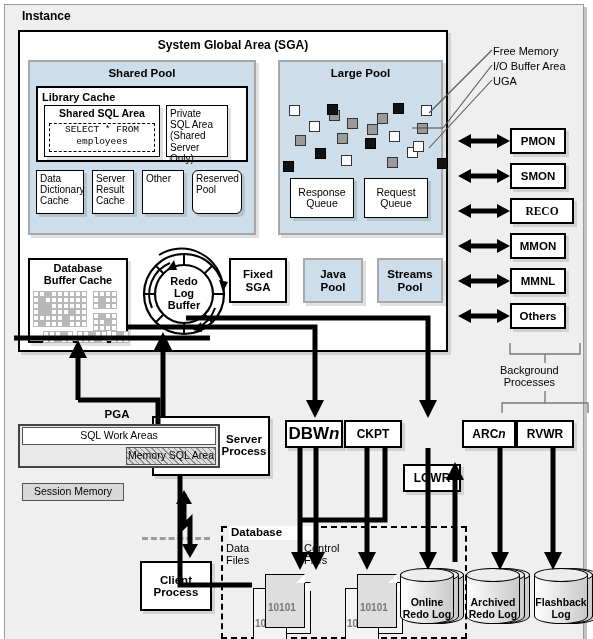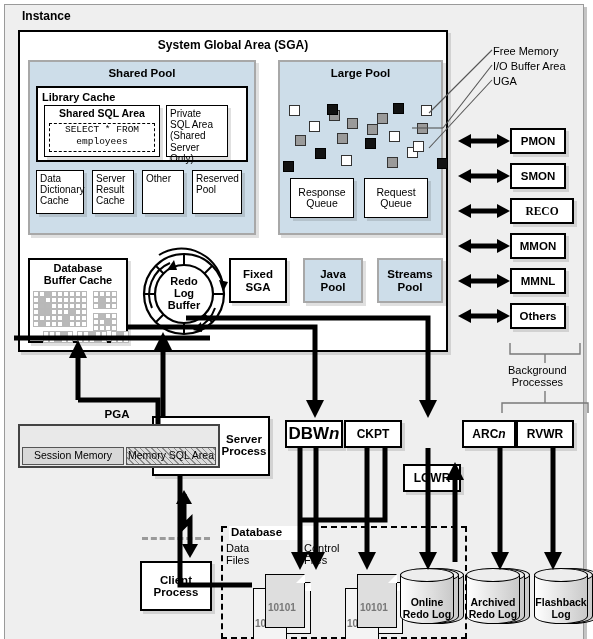--- a/index.html
+++ b/index.html
@@ -26,21 +26,21 @@
   .sq-uga{background:#121212;border-color:#000;}
 
   .cellgrid{position:absolute;display:grid;gap:0;}
   .cellgrid div{border:0.8px solid #b8b8b8;background:#fff;}
   .cellgrid div.f{background:#b9b9b9;}
 
   .hatch{
     background-color:#dcdcdc;
     background-image:repeating-linear-gradient(45deg, #8e8e8e 0 1px, transparent 1px 4px);
   }
-  .pgagray{background:#d8d8d8;}
+  .pgagray{background:#d8d8d8;margin-top:36px;}
 
   .cyl-body{position:absolute;background:linear-gradient(to right,#ffffff 0%,#e6e6e6 45%,#c9c9c9 100%);border:1.6px solid #000;border-radius:0 0 50% 50%/0 0 16% 16%;}
   .cyl-top{position:absolute;background:#ededed;border:1.6px solid #000;border-radius:50%;}
 
   .page{position:absolute;background:#f4f4f4;border:1.4px solid #000;}
   .page.mid{background:#dedede;}
   .fold{position:absolute;width:0;height:0;border-left:9px solid transparent;border-bottom:9px solid #000;}
 
   .dash-box{border:2.5px dashed #000;background:transparent;}
   .dash-gray{border-top:3px dashed #9a9a9a;}
@@ -79,21 +79,21 @@
 (Shared
 Server Only)</div>
 
   <div class="abs box-w1 shadow tl" style="left: 36px; top: 170px; width: 48px; height: 44px; padding: 2px 3px; font-size: 10px; white-space: pre-line;">Data
 Dictionary
 Cache</div>
   <div class="abs box-w1 shadow tl" style="left: 92px; top: 170px; width: 42px; height: 44px; padding: 2px 3px; font-size: 10px; white-space: pre-line;">Server
 Result
 Cache</div>
   <div class="abs box-w1 shadow tl" style="left: 142px; top: 170px; width: 42px; height: 44px; padding: 2px 3px; font-size: 10px; white-space: pre-line;">Other</div>
-  <div class="abs box-w1 shadow tl" style="left: 192px; top: 170px; width: 50px; height: 44px; padding: 2px 3px; font-size: 10px; white-space: pre-line;">Reserved
+  <div class="abs box-w1 shadow tl" style="left: 192px; top: 170px; width: 50px; height: 44px; padding: 2px 3px; font-size: 10px; white-space: pre-line; border-radius: 6px;">Reserved
 Pool</div>
 
   <div class="abs pool shadow" style="left:278px;top:60px;width:165px;height:175px;"></div>
   <div class="abs lbl-b tc" style="left:278px;top:67px;width:165px;height:16px;font-size:11.5px;">Large Pool</div>
   <div id="lp-squares" class="abs" style="left:281px;top:95px;width:162px;height:80px;">
       <div class="sq sq-free" style="left: 8px; top: 10px;"></div>
       <div class="sq sq-io" style="left: 48px; top: 15px;"></div>
       <div class="sq sq-free" style="left: 28px; top: 26px;"></div>
       <div class="sq sq-io" style="left: 14px; top: 40px;"></div>
       <div class="sq sq-uga" style="left: 34px; top: 53px;"></div>
@@ -293,32 +293,33 @@
       <div class="abs box-w shadow ctr" style="left: 510px; top: 268px; width: 56px; height: 26px; font-size: 11.5px; font-weight: bold;">MMNL</div>
       <div class="abs box-w shadow ctr" style="left: 510px; top: 303px; width: 56px; height: 26px; font-size: 11.5px; font-weight: bold;">Others</div>
     </div>
   <svg style="left:500px;top:341px;width:93px;height:70px;">
     <path d="M 10 2 L 10 13 L 80 13 L 80 2" fill="none" stroke="#7a7a7a" stroke-width="1.4"></path>
     <line x1="45" y1="13" x2="45" y2="22" stroke="#7a7a7a" stroke-width="1.4"></line>
     <line x1="45" y1="50" x2="45" y2="62" stroke="#7a7a7a" stroke-width="1.4"></line>
     <path d="M 2 72 L 2 62 L 88 62 L 88 72" fill="none" stroke="#7a7a7a" stroke-width="1.4"></path>
   </svg>
   <div class="abs lbl tc" style="left:500px;top:361px;width:93px;height:30px;font-size:11px;color:#000;flex-direction:column;">
-    <span style="white-space: pre-line; margin-left: 8px;">Background
+    <span style="white-space: pre-line;">Background
 Processes</span>
   </div>
 
   <div class="abs box-w shadow" style="left:152px;top:416px;width:118px;height:60px;"></div>
   <div class="abs lbl-b ctr" style="left:218px;top:427px;width:52px;height:36px;font-size:11.5px;flex-direction:column;">
     <span style="white-space:pre-line;">Server
 Process</span>
   </div>
 
   <div class="abs lbl-b tc" style="left:62px;top:408px;width:110px;height:14px;font-size:11.5px;">PGA</div>
   <div class="abs" style="left:18px;top:424px;width:202px;height:44px;border:2px solid #444;background:#e9e9e9;"></div>
+  <div class="abs box-w1 ctr" style="left:22px;top:427px;width:194px;height:18px;font-size:10.5px;border:1px solid #555;">SQL Work Areas</div>
   <div class="abs pgagray ctr" style="left:22px;top:447px;width:102px;height:18px;font-size:10.5px;border:1px solid #555;">Session Memory</div>
   <div class="abs hatch ctr" style="left:126px;top:447px;width:90px;height:18px;font-size:10.5px;border:1px solid #555;">Memory SQL Area</div>
 
   <div id="writers">
       <div class="abs box-w shadow ctr" style="left: 285px; top: 420px; width: 58px; height: 28px; font-size: 17px; font-weight: bold;">
         <span>DBW</span>
         <em style="font-style: italic;">n</em>
       </div>
       <div class="abs box-w shadow ctr" style="left: 344px; top: 420px; width: 58px; height: 28px; font-size: 12px; font-weight: bold;">
         <span>CKPT</span>

